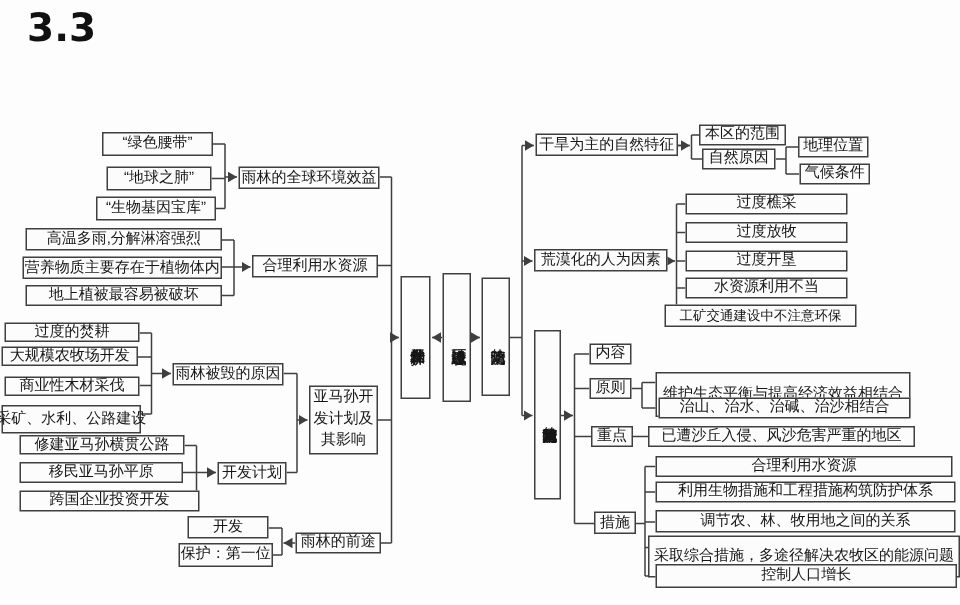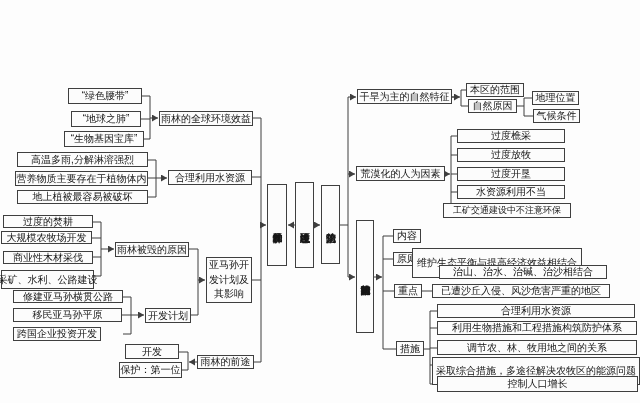--- a/index.html
+++ b/index.html
@@ -22,20 +22,21 @@
   }
   .multi{white-space:normal;text-align:center;line-height:1.45;padding:2px;}
   .sm{font-size:9px;}
   svg.wires{position:absolute;left:0;top:0;width:640px;height:403px;pointer-events:none;}
 </style>
 </head>
 <body>
 
 <div class="stage">
 
+  <div class="page-title">3.3</div>
 
   <svg class="wires" viewBox="0 0 640 403">
     <defs>
       <marker id="arr" markerWidth="8" markerHeight="8" refX="6" refY="3.5" orient="auto" markerUnits="userSpaceOnUse">
         <path d="M0,0 L6,3.5 L0,7 Z" fill="#3f3f3f"></path>
       </marker>
     </defs>
     <path fill="none" stroke="#3f3f3f" stroke-width="1" d="
       M142,96 H150 M141,119 H150 M144,139 H150 M150,96 V139
       M148,160 H156 M148,178 H156 M148,197 H156 M156,160 V197
@@ -82,21 +83,21 @@
   <div class="node" style="left:168px;top:170px;width:84px;height:15px">合理利用水资源</div>
 
   <div class="node" style="left:3px;top:215px;width:90px;height:13px">过度的焚耕</div>
   <div class="node" style="left:1px;top:231px;width:91px;height:13px">大规模农牧场开发</div>
   <div class="node" style="left:3px;top:251px;width:90px;height:13px">商业性木材采伐</div>
   <div class="node" style="left:1px;top:270px;width:93px;height:19px">采矿、水利、公路建设</div>
   <div class="node" style="left:115px;top:242px;width:74px;height:15px">雨林被毁的原因</div>
 
   <div class="node" style="left:13px;top:290px;width:110px;height:13px">修建亚马孙横贯公路</div>
   <div class="node" style="left:13px;top:308px;width:109px;height:14px">移民亚马孙平原</div>
-  <div class="node" style="left:13px;top:327px;width:88px;height:14px">跨国企业投资开发</div>
+  <div class="node" style="left:13px;top:327px;width:120px;height:14px">跨国企业投资开发</div>
   <div class="node" style="left:145px;top:308px;width:46px;height:15px">开发计划</div>
 
   <div class="node multi" style="left:206px;top:257px;width:46px;height:46px">亚马孙开发计划及其影响</div>
 
   <div class="node" style="left:125px;top:344px;width:54px;height:15px">开发</div>
   <div class="node" style="left:119px;top:362px;width:63px;height:16px">保护：第一位</div>
   <div class="node" style="left:197px;top:355px;width:57px;height:14px">雨林的前途</div>
 
   <div class="node vnode" style="left:267px;top:184px;width:20px;height:82px">森林的开发和保护</div>
   <div class="node vnode" style="left:295px;top:182px;width:19px;height:86px">区域生态环境建设</div>
@@ -111,21 +112,21 @@
   <div class="node" style="left:356px;top:166px;width:89px;height:15px">荒漠化的人为因素</div>
   <div class="node" style="left:457px;top:129px;width:108px;height:14px">过度樵采</div>
   <div class="node" style="left:457px;top:148px;width:108px;height:14px">过度放牧</div>
   <div class="node" style="left:457px;top:167px;width:108px;height:14px">过度开垦</div>
   <div class="node" style="left:457px;top:185px;width:108px;height:14px">水资源利用不当</div>
   <div class="node sm" style="left:443px;top:203px;width:128px;height:15px">工矿交通建设中不注意环保</div>
 
   <div class="node vnode" style="left:356px;top:220px;width:18px;height:113px">荒漠化防治的对策和措施</div>
   <div class="node" style="left:393px;top:229px;width:28px;height:14px">内容</div>
   <div class="node" style="left:393px;top:252px;width:28px;height:14px">原则</div>
-  <div class="node" style="left:412px;top:248px;width:170px;height:30px">维护生态平衡与提高经济效益相结合</div>
+  <div class="node" style="left:437px;top:248px;width:170px;height:30px">维护生态平衡与提高经济效益相结合</div>
   <div class="node" style="left:439px;top:265px;width:168px;height:14px">治山、治水、治碱、治沙相结合</div>
   <div class="node" style="left:394px;top:284px;width:28px;height:14px">重点</div>
   <div class="node" style="left:432px;top:284px;width:178px;height:14px">已遭沙丘入侵、风沙危害严重的地区</div>
   <div class="node" style="left:396px;top:341px;width:28px;height:15px">措施</div>
   <div class="node" style="left:437px;top:304px;width:198px;height:14px">合理利用水资源</div>
   <div class="node" style="left:437px;top:321px;width:200px;height:14px">利用生物措施和工程措施构筑防护体系</div>
   <div class="node" style="left:437px;top:340px;width:200px;height:15px">调节农、林、牧用地之间的关系</div>
   <div class="node" style="left:432px;top:357px;width:208px;height:28px">采取综合措施，多途径解决农牧区的能源问题</div>
   <div class="node" style="left:437px;top:376px;width:201px;height:16px">控制人口增长</div>
 

